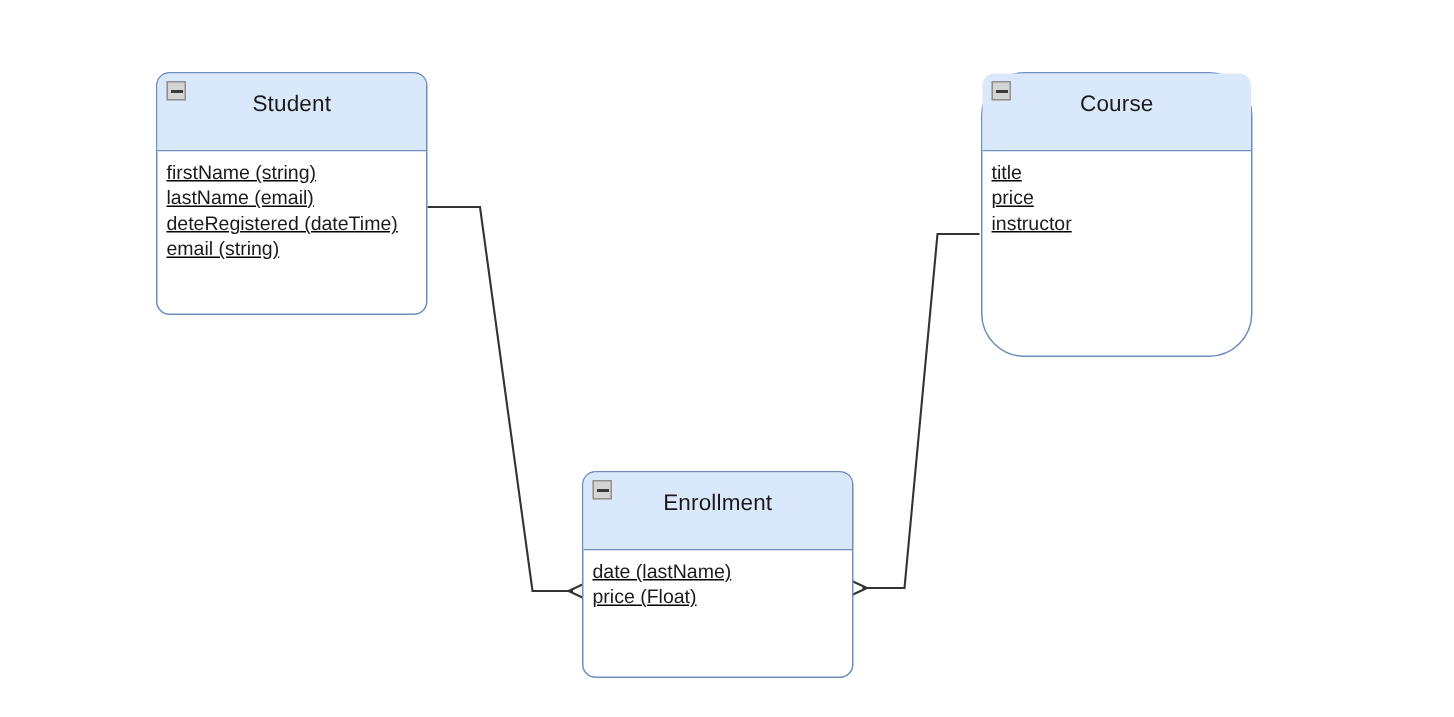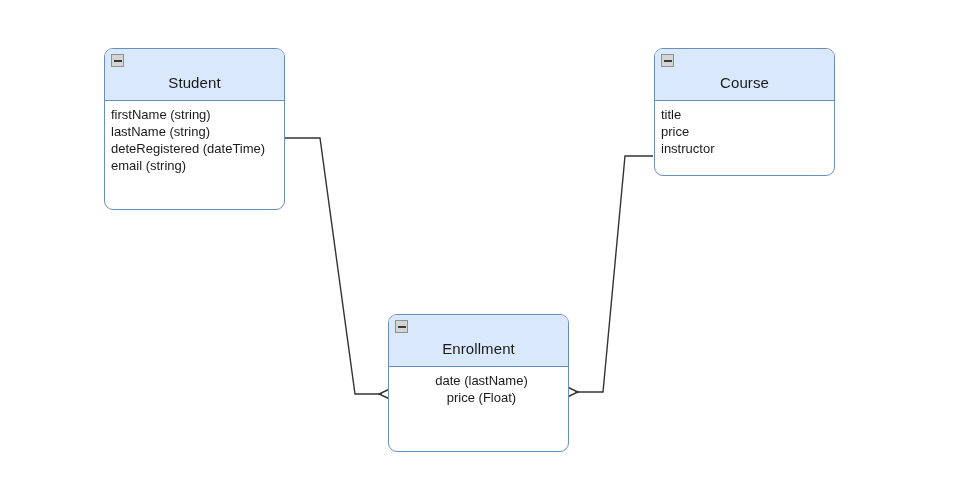--- a/index.html
+++ b/index.html
@@ -41,21 +41,21 @@
     position: relative;
     box-sizing: border-box;
     height: 52px;
     background: #dae8fc;
     border-bottom: 1px solid #6c8ebf;
     border-top-left-radius: 8px;
     border-top-right-radius: 8px;
     display: flex;
     align-items: flex-end;
     justify-content: center;
-    padding-bottom: 9px;
+    padding-bottom: 22px;
   }
   .uml-title {
     font-size: 15px;
     color: #1a1a1a;
     line-height: 17px;
     letter-spacing: 0.1px;
     white-space: nowrap;
   }
   
   .collapse-toggle {
@@ -73,20 +73,21 @@
     cursor: pointer;
   }
   .collapse-toggle .bar {
     width: 8px;
     height: 2px;
     background: #3a3a3a;
   }
   .uml-attrs {
     box-sizing: border-box;
     padding: 5px 0 0 6px;
+    text-decoration: underline;
   }
   .uml-attr {
     font-size: 13px;
     line-height: 17px;
     color: #1a1a1a;
     white-space: nowrap;
   }
 </style>
 </head>
 <body>
@@ -108,41 +109,41 @@
 
   <div class="uml-box" style="left:104px; top:48px; width:181px; height:162px;">
     <div class="uml-header">
       <span class="collapse-toggle">
         <span class="bar"></span>
       </span>
       <span class="uml-title">Student</span>
     </div>
     <div class="uml-attrs">
       <div class="uml-attr">firstName (string)</div>
-      <div class="uml-attr">lastName (string)</div>
+      <div class="uml-attr">lastName (email)</div>
       <div class="uml-attr">deteRegistered (dateTime)</div>
       <div class="uml-attr">email (string)</div>
     </div>
   </div>
 
-  <div class="uml-box" style="left:654px; top:48px; width:181px; height:128px;">
+  <div class="uml-box" style="left:654px; top:48px; width:181px; height:190px;border-radius:29px;">
     <div class="uml-header">
       <span class="collapse-toggle">
         <span class="bar"></span>
       </span>
       <span class="uml-title">Course</span>
     </div>
     <div class="uml-attrs">
       <div class="uml-attr">title</div>
       <div class="uml-attr">price</div>
       <div class="uml-attr">instructor</div>
     </div>
   </div>
 
-  <div class="uml-box" style="left:388px; top:314px; width:181px; height:138px;text-align:center;">
+  <div class="uml-box" style="left:388px; top:314px; width:181px; height:138px;">
     <div class="uml-header">
       <span class="collapse-toggle">
         <span class="bar"></span>
       </span>
       <span class="uml-title">Enrollment</span>
     </div>
     <div class="uml-attrs">
       <div class="uml-attr">date (lastName)</div>
       <div class="uml-attr">price (Float)</div>
     </div>

